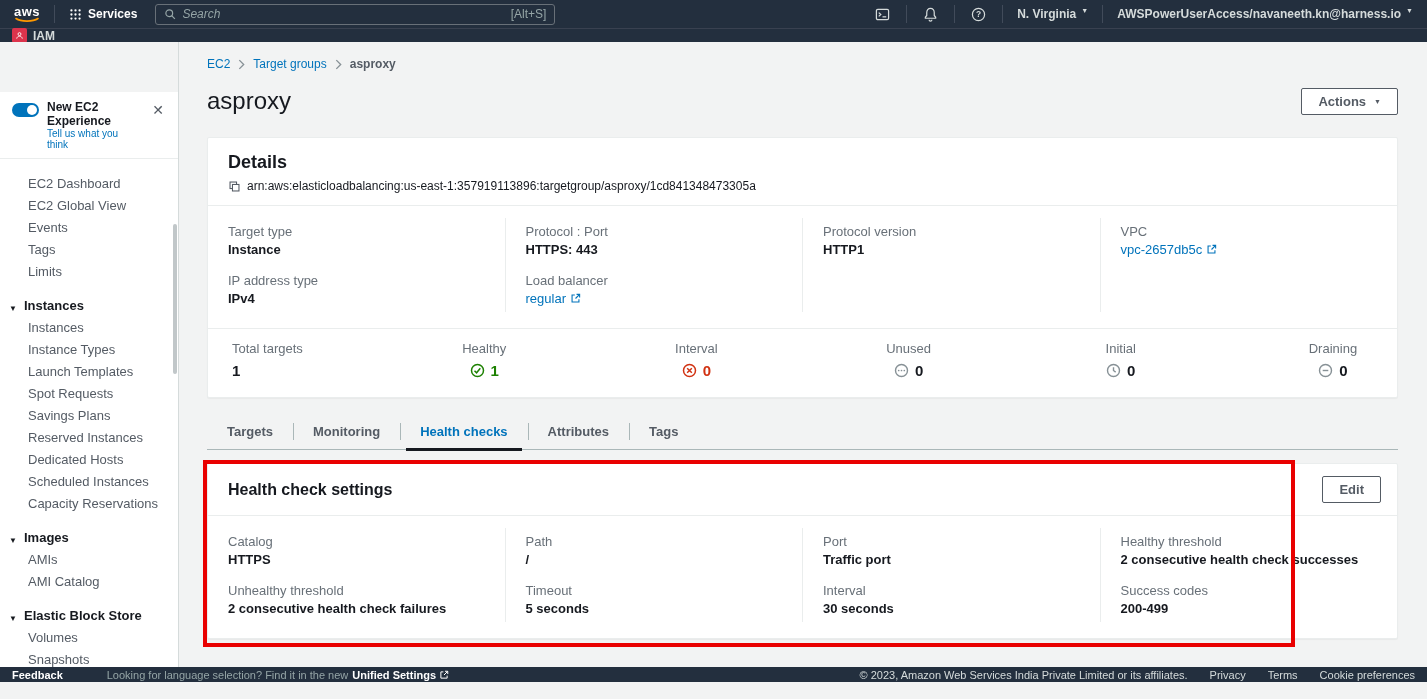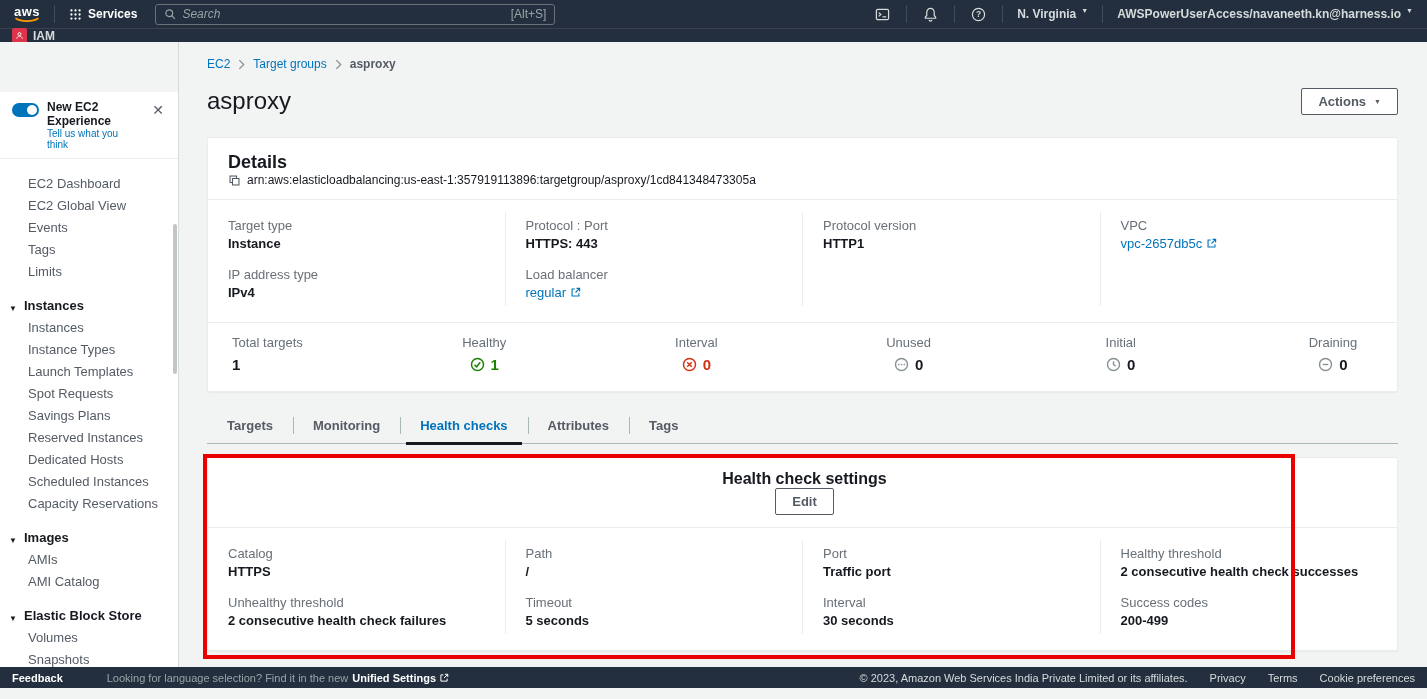--- a/index.html
+++ b/index.html
@@ -51,21 +51,21 @@
   .crumb-sep { color:#879196; display:flex; align-items:center; }
   .title-row { margin-top:16px; display:flex; align-items:center; justify-content:space-between; }
   .page-title { font-size:24px; font-weight:400; color:#16191f; }
   .btn { background:#fff; border:1px solid #545b64; border-radius:2px; color:#545b64; font-weight:bold; font-size:13px; padding:5px 16px; cursor:pointer; display:inline-flex; align-items:center; gap:8px; font-family:"Liberation Sans", sans-serif; }
   .btn .caret { color:#545b64; }
 
   
   .card { background:#fff; border:1px solid #eaeded; border-radius:2px; box-shadow:0 1px 1px rgba(0,0,0,.04); }
   .card-header { padding:14px 20px 12px 20px; }
   .card-heading { font-size:18px; font-weight:bold; color:#16191f; }
-  .arn-row { margin-top:0; display:flex; align-items:center; gap:6px; font-size:12px; color:#16191f; }
+  .arn-row { margin-top:6px; display:flex; align-items:center; gap:6px; font-size:12px; color:#16191f; }
   .copy-btn { color:#545b64; cursor:pointer; display:flex; }
   .card-divider { border-top:1px solid #eaeded; }
 
   .field-grid { display:flex; padding:12px 0 16px 0; }
   .field-col { flex:1; padding:6px 20px; }
   .field-col + .field-col { border-left:1px solid #eaeded; }
   .field { margin-bottom:16px; }
   .field:last-child { margin-bottom:0; }
   .f-label { font-size:13px; color:#687078; margin-bottom:3px; }
   .f-value { font-size:13px; color:#16191f; font-weight:bold; }
@@ -82,26 +82,26 @@
 
   
   .tabs { margin-top:16px; display:flex; border-bottom:1px solid #aab7b8; }
   .tab { padding:10px 20px; font-size:13px; font-weight:bold; color:#545b64; cursor:pointer; position:relative; }
   .tab + .tab::before { content:""; position:absolute; left:0; top:9px; bottom:9px; width:1px; background:#aab7b8; }
   .tab.active { color:#0073bb; }
   .tab.active::after { content:""; position:absolute; left:6px; right:6px; bottom:-2px; height:3px; background:#16191f; }
 
   
   .hc-wrap { margin-top:13px; position:relative; }
-  .hc-header { display:flex; align-items:center; justify-content:space-between; padding:12px 16px 12px 20px;flex-direction:column; }
+  .hc-header { display:flex; align-items:center; justify-content:space-between; padding:12px 16px 12px 20px; }
   .hc-heading { font-size:16px; font-weight:bold; color:#16191f; }
   .highlight-box { position:absolute; left:-4px; top:-3px; right:103px; bottom:-8px; border:4px solid #e90000; pointer-events:none; z-index:5; }
 
   
-  .footer { height:21px; background:#232f3e; display:flex; align-items:center; padding:0 12px; font-size:11px; color:#d5dbdb; }
+  .footer { height:15px; background:#232f3e; display:flex; align-items:center; padding:0 12px; font-size:11px; color:#d5dbdb; }
   .footer-feedback { font-weight:bold; color:#fff; cursor:pointer; }
   .footer-lang { margin-left:44px; color:#95a5a6; display:flex; align-items:center; gap:4px; }
   .footer-lang .strong-link { color:#fff; font-weight:bold; cursor:pointer; display:inline-flex; align-items:center; gap:3px; }
   .footer-right { margin-left:auto; display:flex; align-items:center; gap:22px; }
   .footer-link { color:#d5dbdb; cursor:pointer; }
   svg { display:block; }
 </style>
 </head>
 <body>
 

